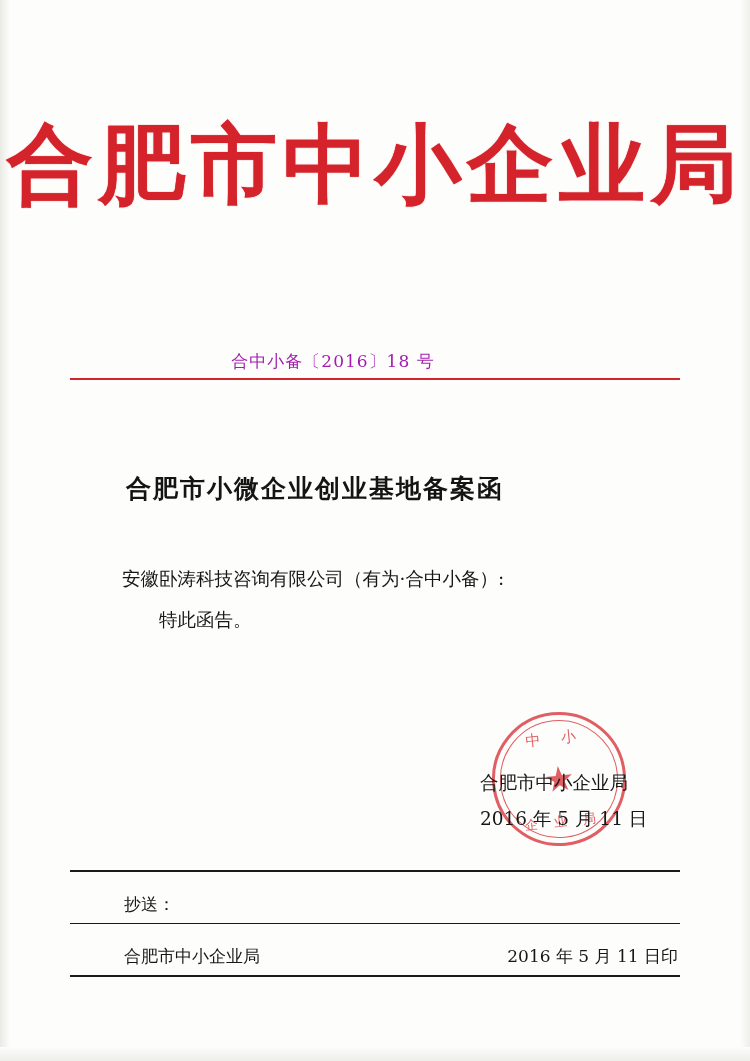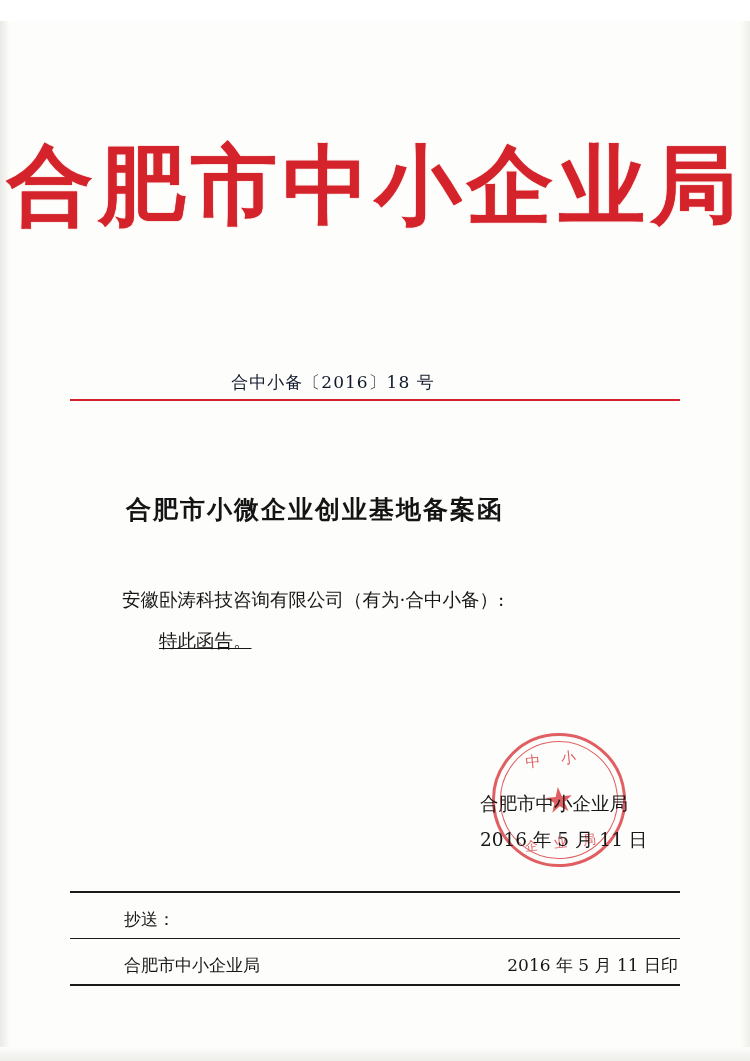--- a/index.html
+++ b/index.html
@@ -12,21 +12,20 @@
     height: 1061px;
     position: relative;
     font-family: "DejaVu Serif", "Liberation Serif", serif;
     color: #1a1a1a;
     overflow: hidden;
   }
   .page {
     position: absolute;
     inset: 0;
     background: #fdfdfb;
-    margin-top: 21px;
   }
   
   .scan-edge-left {
     position: absolute;
     left: 0; top: 0; bottom: 0; width: 10px;
     background: linear-gradient(to right, #e9e9e5, #fdfdfb);
   }
   .scan-edge-right {
     position: absolute;
     right: 0; top: 0; bottom: 0; width: 10px;
@@ -55,21 +54,21 @@
   }
 
   .doc-number {
     position: absolute;
     top: 350px;
     left: 0;
     width: 666px;
     text-align: center;
     font-size: 17px;
     letter-spacing: 1px;
-    color: #0f172a;
+    color: #a21caf;
   }
 
   .red-rule {
     position: absolute;
     top: 378px;
     left: 70px;
     width: 610px;
     height: 2px;
     background: #d4232a;
   }
@@ -89,21 +88,21 @@
   .body-block {
     position: absolute;
     top: 558px;
     left: 122px;
     width: 520px;
     font-size: 18.5px;
     line-height: 41px;
     color: #171717;
   }
   .body-line { white-space: nowrap; }
-  .indent { text-indent: 37px; text-decoration: underline; }
+  .indent { text-indent: 37px; }
   .body-para {
     text-indent: 37px;
     white-space: normal;
   }
 
   .signature {
     position: absolute;
     top: 765px;
     left: 480px;
     width: 200px;
@@ -168,21 +167,21 @@
     height: 1.5px;
     background: #1b1b1b;
     width: 100%;
   }
   .footer-row {
     display: flex;
     justify-content: space-between;
     align-items: flex-start;
     font-size: 17px;
     line-height: 34px;
-    padding: 9px 2px 2px 54px;
+    padding: 15px 2px 2px 54px;
     color: #171717;
     white-space: nowrap;
   }
   .footer-row.first {
     padding-left: 54px;
     justify-content: flex-start;
   }
   .footer-row.second {
     padding-left: 54px;
   }

